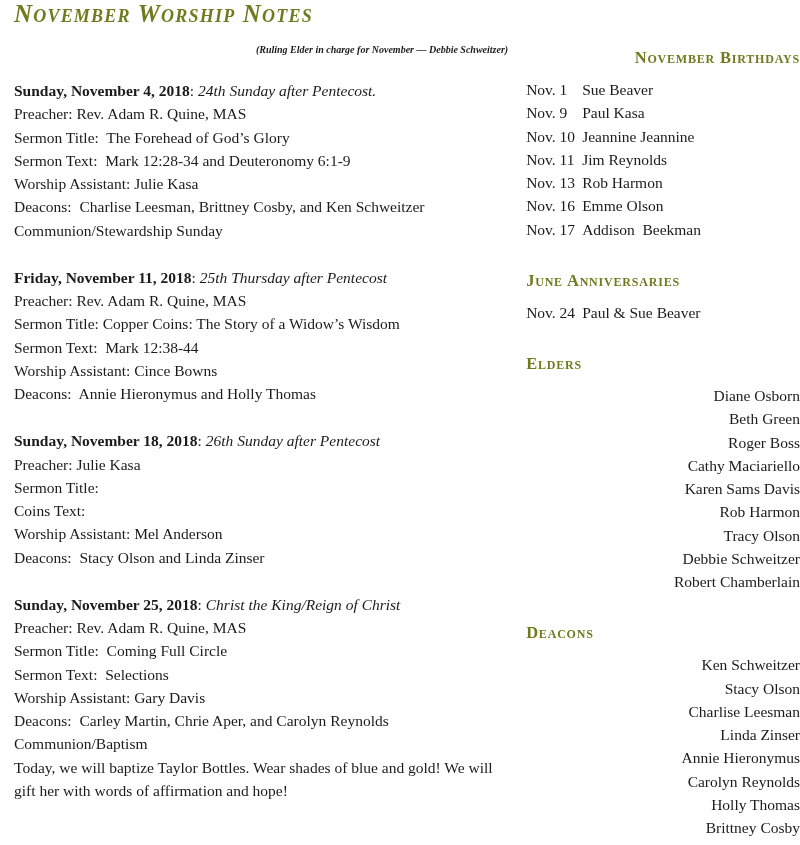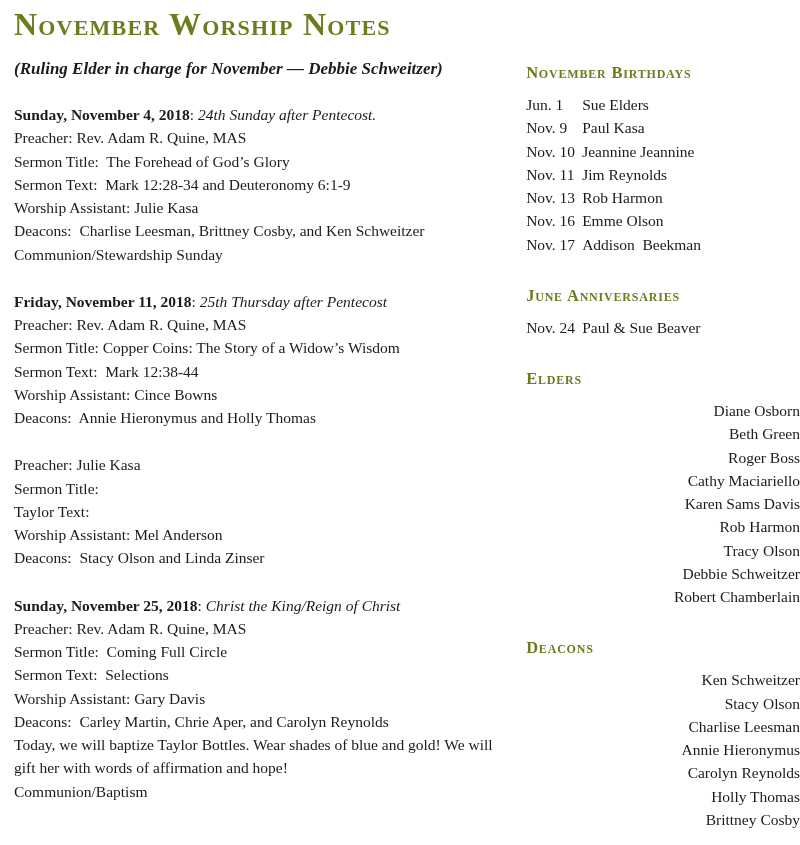--- a/index.html
+++ b/index.html
@@ -18,29 +18,31 @@
     display: flex;
     padding: 6px 0 0 14px;
     width: 800px;
   }
   .left-col { width: 498px; }
   .right-col { width: 276px; margin-left: 18px; }
 
   .doc-title {
     font-variant: small-caps;
     font-weight: bold;
-    font-size: 32px;
+    font-size: 25px;
     letter-spacing: 1.2px;
     color: var(--accent);
-    margin: 6px 0 10px 14px;
+    margin: 0 0 10px 14px;
+    font-style: italic;
   }
   .subtitle {
     font-weight: bold;
     font-style: italic;
-    font-size: 17px;
+    font-size: 10px;
+    text-align: right;
   }
   .service { margin-top: 24px; }
   .service:first-of-type { margin-top: 0; }
   .service-heading { line-height: 1.5; }
   .b { font-weight: bold; }
   .i { font-style: italic; }
   .line {
     line-height: 1.5;
     white-space: pre-wrap;
   }
@@ -50,21 +52,21 @@
   }
 
   .side-heading {
     font-variant: small-caps;
     font-weight: bold;
     font-size: 16.5px;
     letter-spacing: 0.8px;
     color: var(--accent);
     margin: 30px 0 10px 0;
   }
-  .side-heading.first { margin-top: 4px; }
+  .side-heading.first { margin-top: 4px; text-align: right; }
   .row { line-height: 1.5; white-space: pre-wrap; }
   .row .date {
     display: inline-block;
     width: 56px;
     white-space: pre-wrap;
   }
   .name-row { line-height: 1.5; white-space: pre-wrap; text-align: right; }
 </style>
 </head>
 <body>
@@ -89,44 +91,45 @@
     <div class="service">
       <div class="service-heading"><span class="b">Friday, November 11, 2018</span><span>: </span><span class="i">25th Thursday after Pentecost</span></div>
       <div class="line">Preacher: Rev. Adam R. Quine, MAS</div>
       <div class="line">Sermon Title: Copper Coins: The Story of a Widow’s Wisdom</div>
       <div class="line">Sermon Text:  Mark 12:38-44</div>
       <div class="line">Worship Assistant: Cince Bowns</div>
       <div class="line">Deacons:  Annie Hieronymus and Holly Thomas</div>
     </div>
 
     <div class="service">
+      <div class="service-heading"><span class="b">Sunday, November 18, 2018</span><span>: </span><span class="i">26th Sunday after Pentecost</span></div>
       <div class="line">Preacher: Julie Kasa</div>
       <div class="line">Sermon Title:</div>
-      <div class="line">Taylor Text:</div>
+      <div class="line">Coins Text:</div>
       <div class="line">Worship Assistant: Mel Anderson</div>
       <div class="line">Deacons:  Stacy Olson and Linda Zinser</div>
     </div>
 
     <div class="service">
       <div class="service-heading"><span class="b">Sunday, November 25, 2018</span><span>: </span><span class="i">Christ the King/Reign of Christ</span></div>
       <div class="line">Preacher: Rev. Adam R. Quine, MAS</div>
       <div class="line">Sermon Title:  Coming Full Circle</div>
       <div class="line">Sermon Text:  Selections</div>
       <div class="line">Worship Assistant: Gary Davis</div>
       <div class="line">Deacons:  Carley Martin, Chrie Aper, and Carolyn Reynolds</div>
+      <div class="note">Communion/Baptism</div>
       <div class="note">Today, we will baptize Taylor Bottles. Wear shades of blue and gold! We will gift her with words of affirmation and hope!</div>
-      <div class="note">Communion/Baptism</div>
     </div>
   </div>
 
   <div class="right-col">
 
     <div class="side-heading first">November Birthdays</div>
     <div>
-      <div class="row"><span class="date">Jun. 1</span><span>Sue Elders</span></div>
+      <div class="row"><span class="date">Nov. 1</span><span>Sue Beaver</span></div>
       <div class="row"><span class="date">Nov. 9</span><span>Paul Kasa</span></div>
       <div class="row"><span class="date">Nov. 10</span><span>Jeannine Jeannine</span></div>
       <div class="row"><span class="date">Nov. 11</span><span>Jim Reynolds</span></div>
       <div class="row"><span class="date">Nov. 13</span><span>Rob Harmon</span></div>
       <div class="row"><span class="date">Nov. 16</span><span>Emme Olson</span></div>
       <div class="row"><span class="date">Nov. 17</span><span>Addison  Beekman</span></div>
     </div>
 
     <div class="side-heading">June Anniversaries</div>
     <div>
@@ -144,20 +147,21 @@
       <div class="name-row">Tracy Olson</div>
       <div class="name-row">Debbie Schweitzer</div>
       <div class="name-row">Robert Chamberlain</div>
     </div>
 
     <div class="side-heading">Deacons</div>
     <div>
       <div class="name-row">Ken Schweitzer</div>
       <div class="name-row">Stacy Olson</div>
       <div class="name-row">Charlise Leesman</div>
+      <div class="name-row">Linda Zinser</div>
       <div class="name-row">Annie Hieronymus</div>
       <div class="name-row">Carolyn Reynolds</div>
       <div class="name-row">Holly Thomas</div>
       <div class="name-row">Brittney Cosby</div>
 
     </div>
 
   </div>
 </div>
 

